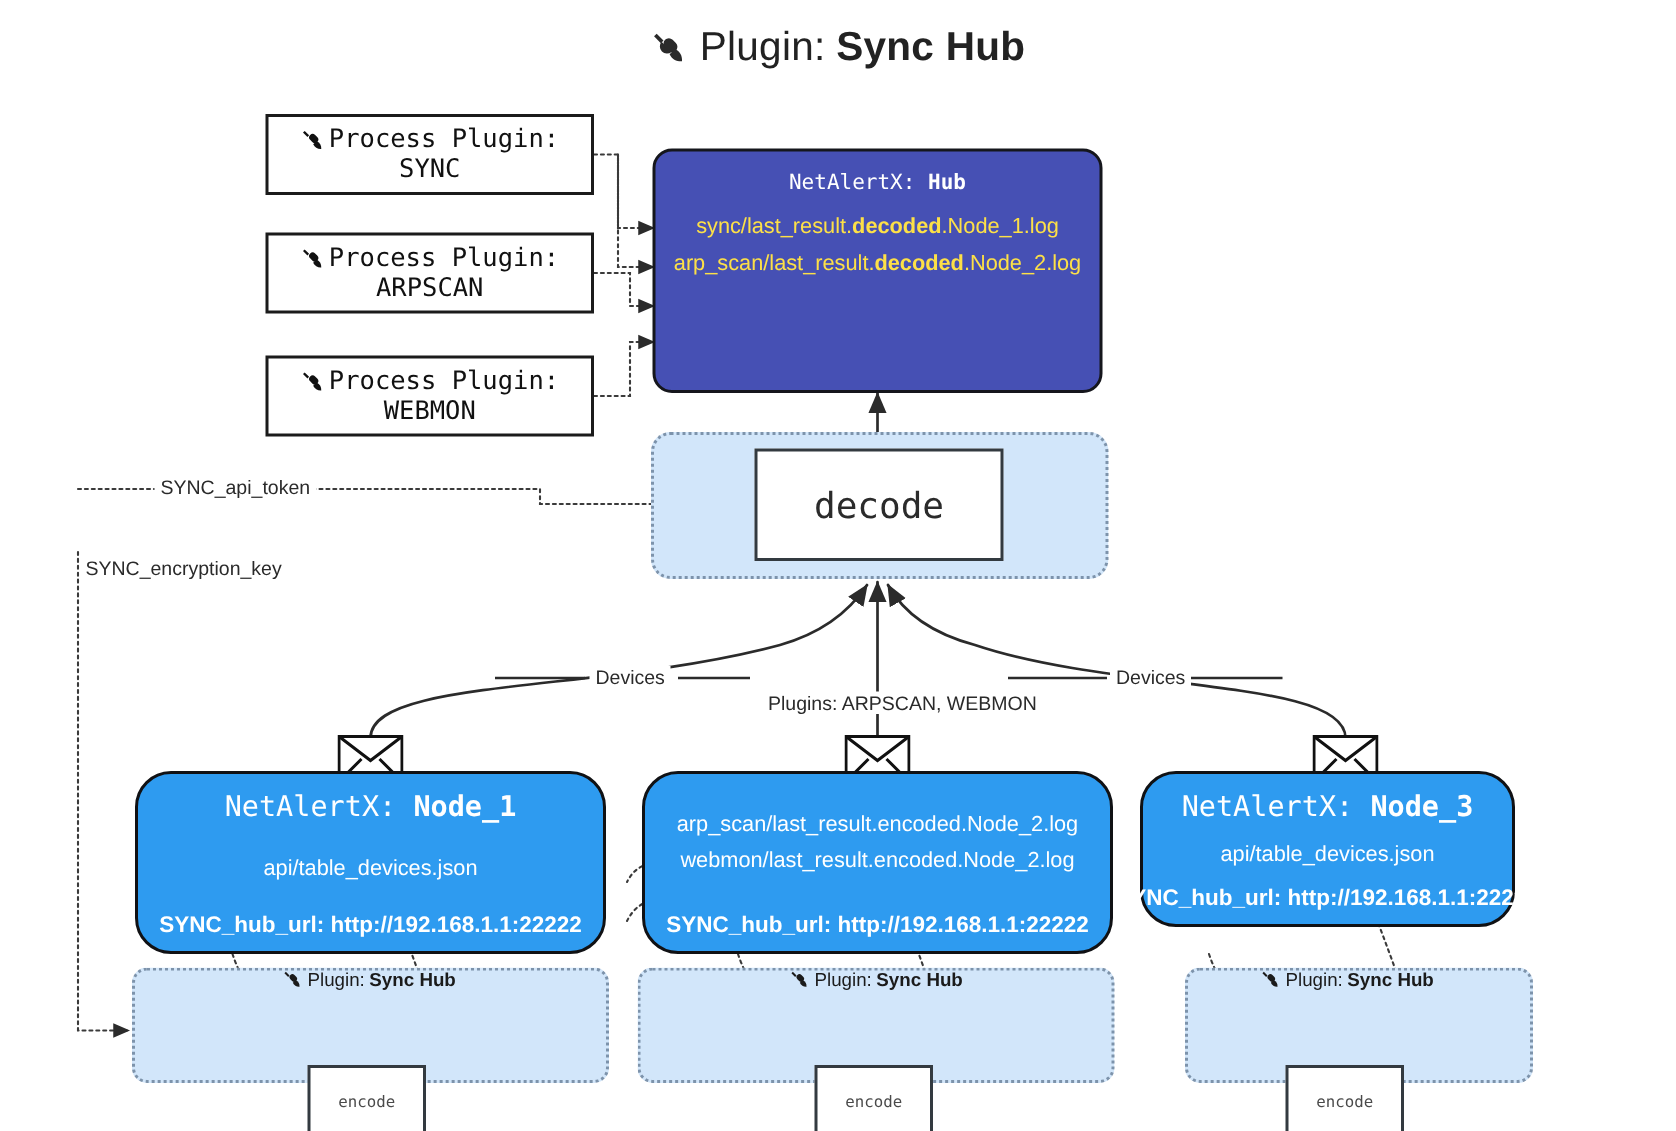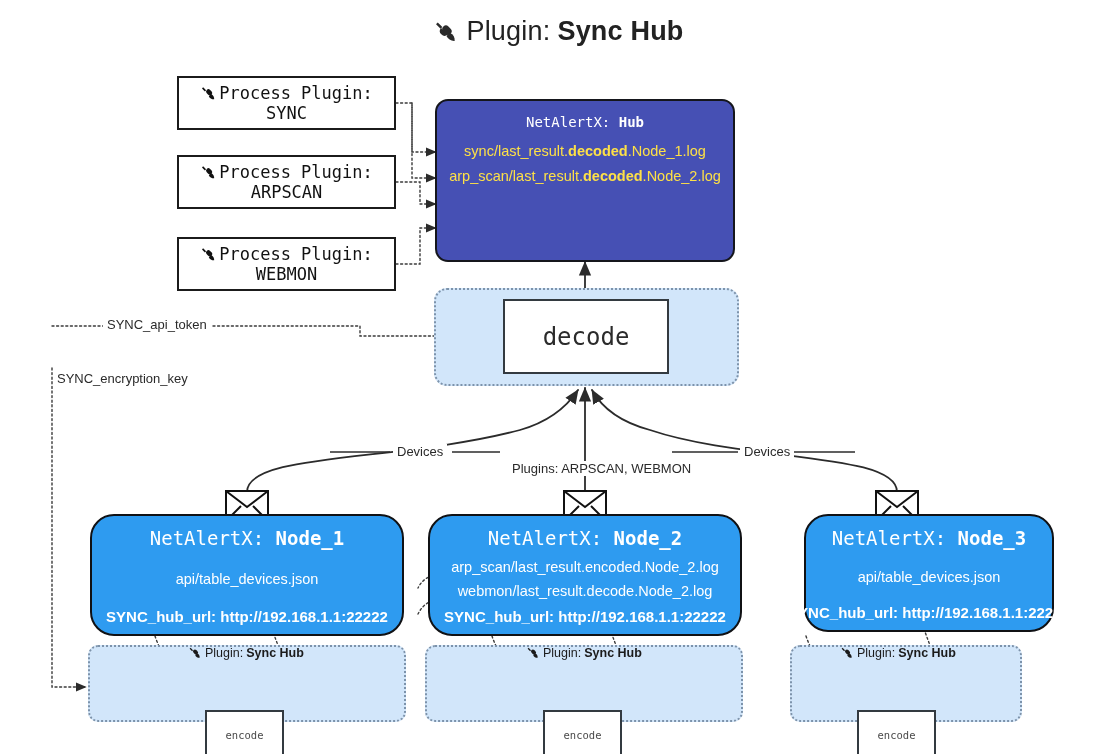--- a/index.html
+++ b/index.html
@@ -291,32 +291,28 @@
       <span>NetAlertX:</span>
       <b>Node_1</b>
     </div>
     <div class="node-lines">
       <div class="node-line">api/table_devices.json</div>
     </div>
     <div class="node-foot">SYNC_hub_url: http://192.168.1.1:22222</div>
   </div>
 
   <div class="node" style="left:428px;top:514px;width:314px;height:122px;">
-    <div class="node-title">
-      <span>NetAlertX:</span>
-      <b>Node_2</b>
-    </div>
     <div class="node-lines">
       <div class="node-line">arp_scan/last_result.encoded.Node_2.log</div>
-      <div class="node-line">webmon/last_result.decode.Node_2.log</div>
+      <div class="node-line">webmon/last_result.encoded.Node_2.log</div>
     </div>
     <div class="node-foot">SYNC_hub_url: http://192.168.1.1:22222</div>
   </div>
 
-  <div class="node" style="left:804px;top:514px;width:250px;height:118px;">
+  <div class="node" style="left:760px;top:514px;width:250px;height:104px;">
     <div class="node-title">
       <span>NetAlertX:</span>
       <b>Node_3</b>
     </div>
     <div class="node-lines">
       <div class="node-line">api/table_devices.json</div>
     </div>
     <div class="node-foot">SYNC_hub_url: http://192.168.1.1:22222</div>
   </div>
 

